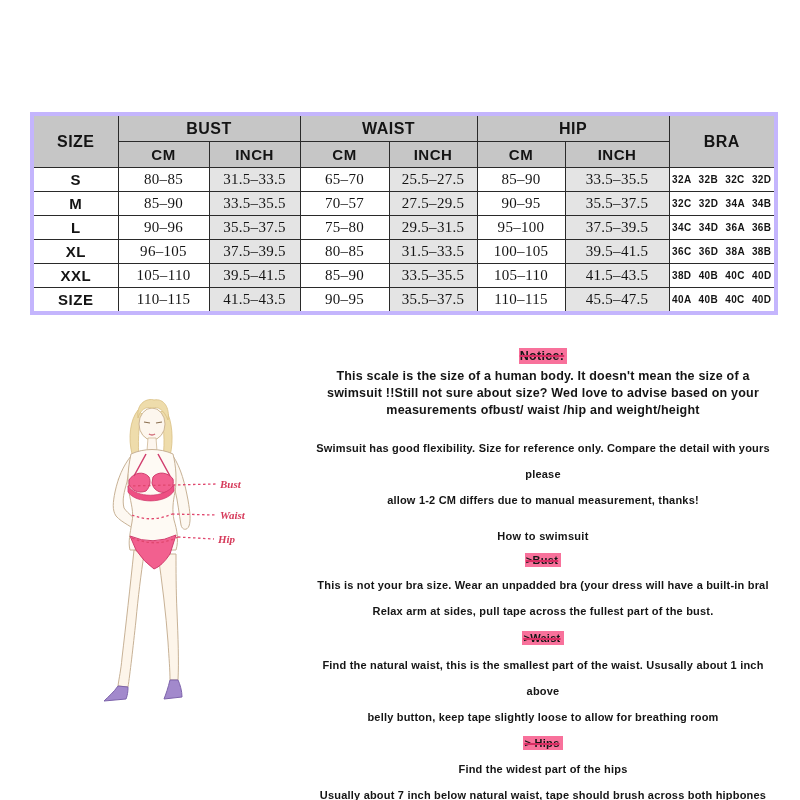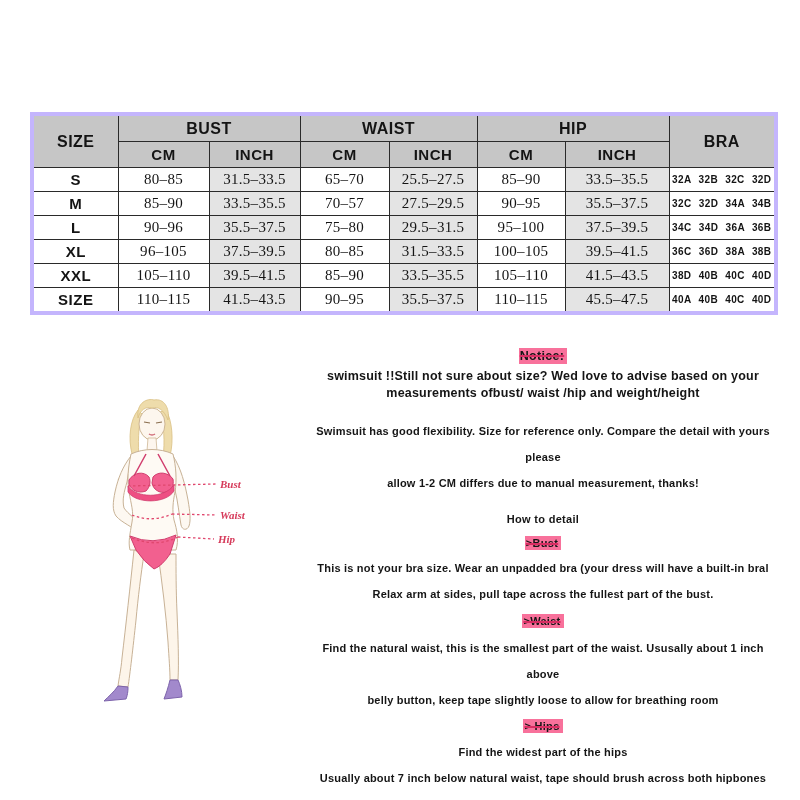--- a/index.html
+++ b/index.html
@@ -187,29 +187,30 @@
     <text x="142" y="123" class="lbl">Waist</text>
     <text x="140" y="147" class="lbl">Hip</text>
   </svg>
 </div>
 
 <div class="text-col">
   <div>
     <span class="hl h-lg">Notice:</span>
   </div>
   <div class="p-lg mt4">
+      <div>This scale is the size of a human body. It doesn't mean the size of a</div>
       <div>swimsuit !!Still not sure about size? Wed love to advise based on your</div>
       <div>measurements ofbust/ waist /hip and weight/height</div>
     </div>
   <div class="p-sm mt16">
       <div>Swimsuit has good flexibility. Size for reference only. Compare the detail with yours please</div>
       <div>allow 1-2 CM differs due to manual measurement, thanks!</div>
     </div>
 
-  <div class="h-sm mt17">How to detail</div>
+  <div class="h-sm mt17">How to swimsuit</div>
 
   <div class="mt8">
     <span class="hl h-sm">&gt;Bust</span>
   </div>
   <div class="p-sm mt4">
       <div>This is not your bra size. Wear an unpadded bra (your dress will have a built-in bral</div>
       <div>Relax arm at sides, pull tape across the fullest part of the bust.</div>
     </div>
 
   <div class="mt4">

